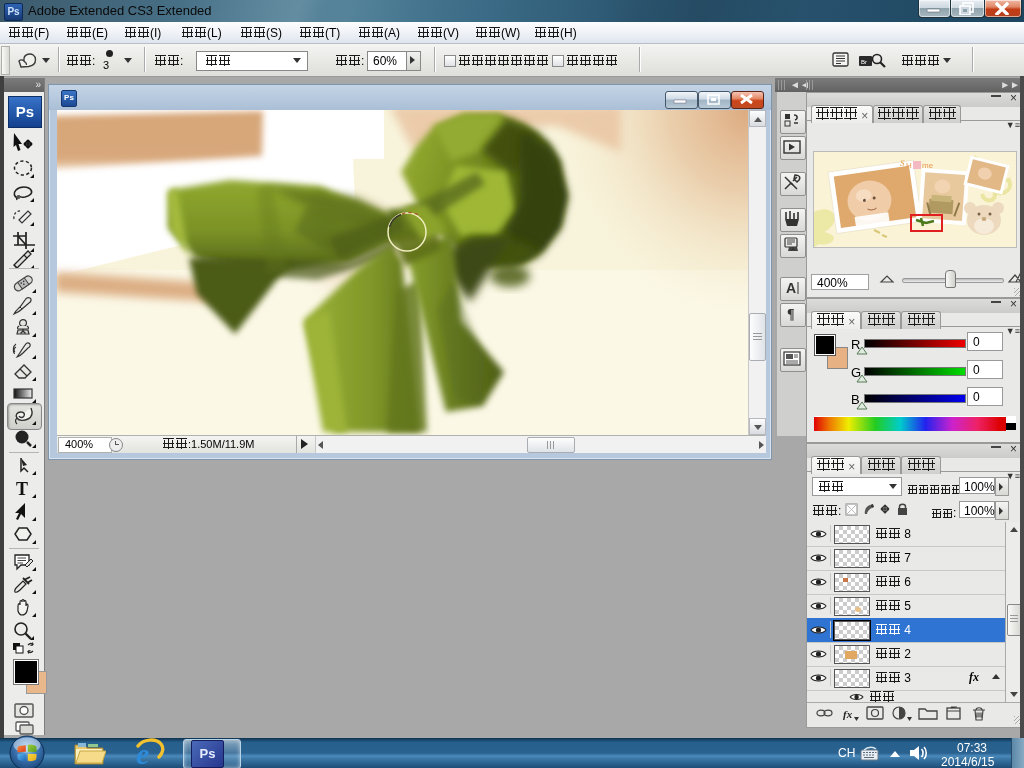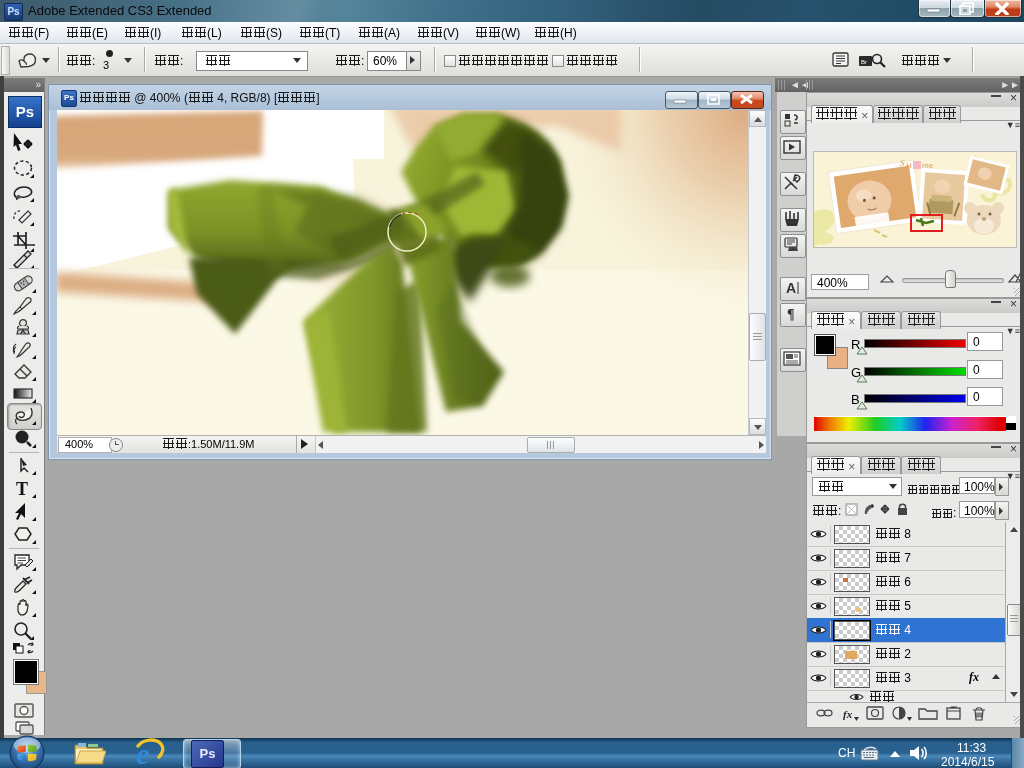--- a/index.html
+++ b/index.html
@@ -329,21 +329,20 @@
     </svg>
 <svg class="abs" style="left:13px;top:720px;" width="22" height="15" viewBox="0 0 22 15">
       <rect x="3" y="2" width="13" height="9" rx="1" fill="#fff" stroke="#555" stroke-width="1.3"></rect>
       <rect x="7" y="5" width="13" height="9" rx="1" fill="#d8d8d4" stroke="#555" stroke-width="1.3"></rect>
     </svg>
 </div>
 
 <div class="abs" id="docwin">
  <div id="doctitle">
   <div id="docfico">Ps</div>
-  <div class="txt"><span class="cj"></span><span class="cj"></span><span class="cj"></span><span class="cj"></span> @ 400% (<span class="cj"></span><span class="cj"></span> 4, RGB/8) [<span class="cj"></span><span class="cj"></span><span class="cj"></span>]</div>
  </div>
  <div class="dwbtn" id="dmin"><svg width="29" height="14">
         <rect x="8" y="8" width="12" height="3" fill="#fff" stroke="#667" stroke-width=".5"></rect>
       </svg></div>
  <div class="dwbtn" id="dmax"><svg width="29" height="14">
         <rect x="9" y="3" width="11" height="9" fill="none" stroke="#fff" stroke-width="1.5"></rect>
         <rect x="12" y="6" width="5" height="3" fill="#fff"></rect>
       </svg></div>
  <div class="dwbtn" id="dcls"><svg width="29" height="14">
         <path d="M9 3 L20 11 M20 3 L9 11" stroke="#fff" stroke-width="2.8"></path>
@@ -820,16 +819,16 @@
  <svg style="position:absolute;left:860px;top:8px;" width="20" height="15" viewBox="0 0 20 15">
   <rect x="1" y="4" width="17" height="10" rx="1" fill="#e8eef4" stroke="#6a7a88"></rect>
   <path d="M3 6.5 h2 M6 6.5 h2 M9 6.5 h2 M12 6.5 h2 M15 6.5 h1.5 M3 9 h2 M6 9 h2 M9 9 h2 M12 9 h2 M4 11.5 h10" stroke="#5a6a78" stroke-width="1"></path>
   <path d="M4 4 C8 0 14 1 16 3" fill="none" stroke="#d8e4ee" stroke-width="1.4"></path>
  </svg>
  <div style="position:absolute;left:890px;top:13px;width:0;height:0;border-left:5px solid transparent;border-right:5px solid transparent;border-bottom:6px solid #fff;"></div>
  <svg style="position:absolute;left:908px;top:6px;" width="20" height="18" viewBox="0 0 20 18">
   <path d="M2 6 L6 6 L11 2 L11 16 L6 12 L2 12 Z" fill="#fff"></path>
   <path d="M13.5 5 C15.5 7 15.5 11 13.5 13 M16 3 C19 6 19 12 16 15" stroke="#fff" stroke-width="1.6" fill="none"></path>
  </svg>
- <div style="position:absolute;left:957px;top:3px;color:#fff;font-size:12px;">11:33</div>
+ <div style="position:absolute;left:957px;top:3px;color:#fff;font-size:12px;">07:33</div>
  <div style="position:absolute;left:941px;top:17px;color:#fff;font-size:12px;">2014/6/15</div>
  <div style="position:absolute;right:0;top:0;width:12px;height:30px;background:linear-gradient(90deg,#5a88a8,#88aac2);border-left:1px solid #2a4a66;"></div>
 </div>
 
 </body></html>

